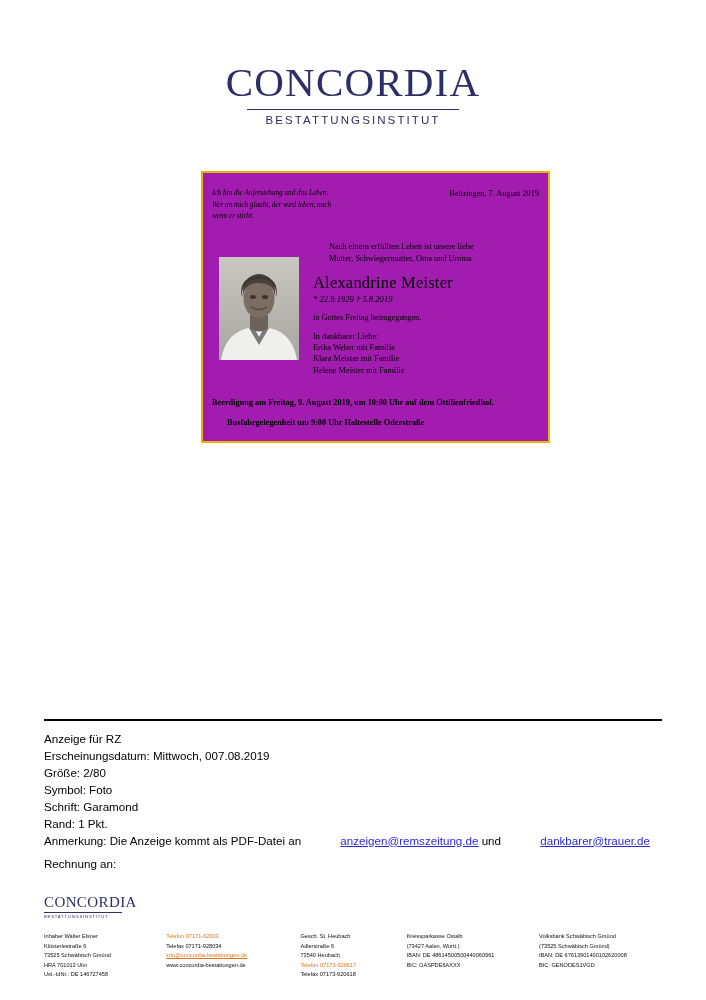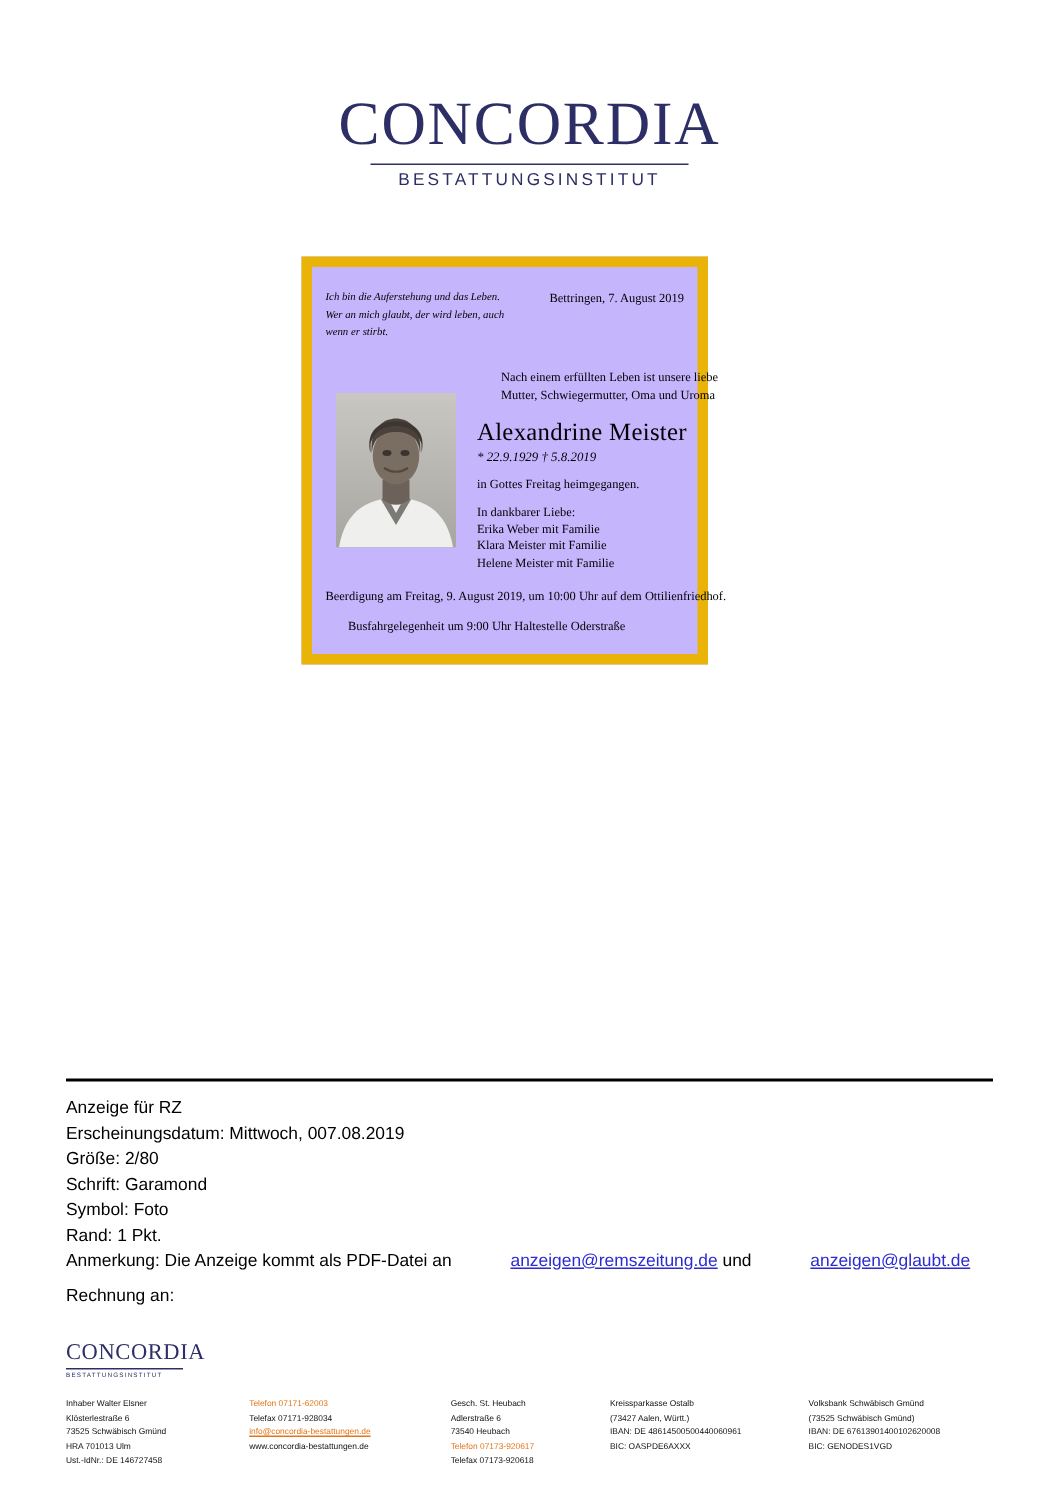--- a/index.html
+++ b/index.html
@@ -43,25 +43,25 @@
     font-size: 11.5px;
     letter-spacing: 2.1px;
     color: #2d2e66;
   }
 
   
   .notice {
     position: absolute;
     left: 201px;
     top: 171px;
-    width: 271px;
+    width: 349px;
     height: 272px;
-    border: 7px solid #eab308;
+    border: 2px solid #eab308;
     box-sizing: border-box;
-    background: #c4b5fd;
+    background: #a21caf;
     font-family: "Liberation Serif", serif;
     color: #000;
   }
   .notice-inner {
     position: relative;
     width: 100%;
     height: 100%;
   }
   .verse {
     position: absolute;
@@ -126,20 +126,21 @@
     line-height: 1.42;
     margin: 0;
   }
   .footer-lines {
     position: absolute;
     left: 9px;
     bottom: 12px;
     width: 282px;
     font-size: 8.3px;
     line-height: 1.42;
+    font-weight: bold;
   }
   .footer-lines p { margin: 0 0 8px 0; }
   .footer-lines p:last-child { margin-bottom: 0; padding-left: 15px; }
 
   
   .divider {
     position: absolute;
     left: 44px;
     top: 719px;
     width: 618px;
@@ -277,24 +278,24 @@
 
   </div>
 </div>
 
 <div class="divider"></div>
 
 <div class="details">
   <div>Anzeige für RZ</div>
   <div>Erscheinungsdatum: Mittwoch, 007.08.2019</div>
   <div>Größe: 2/80</div>
+  <div>Symbol: Foto</div>
   <div>Schrift: Garamond</div>
-  <div>Symbol: Foto</div>
   <div>Rand: 1 Pkt.</div>
-  <div><span>Anmerkung: Die Anzeige kommt als PDF-Datei an </span><a href="#">anzeigen@remszeitung.de</a><span> und </span><a href="#">anzeigen@glaubt.de</a></div>
+  <div><span>Anmerkung: Die Anzeige kommt als PDF-Datei an </span><a href="#">anzeigen@remszeitung.de</a><span> und </span><a href="#">dankbarer@trauer.de</a></div>
 </div>
 
 <div class="invoice-to">Rechnung an:</div>
 
 <div class="footer-logo">
   <div class="w">CONCORDIA</div>
   <div class="r"></div>
   <div class="s">BESTATTUNGSINSTITUT</div>
 </div>
 

